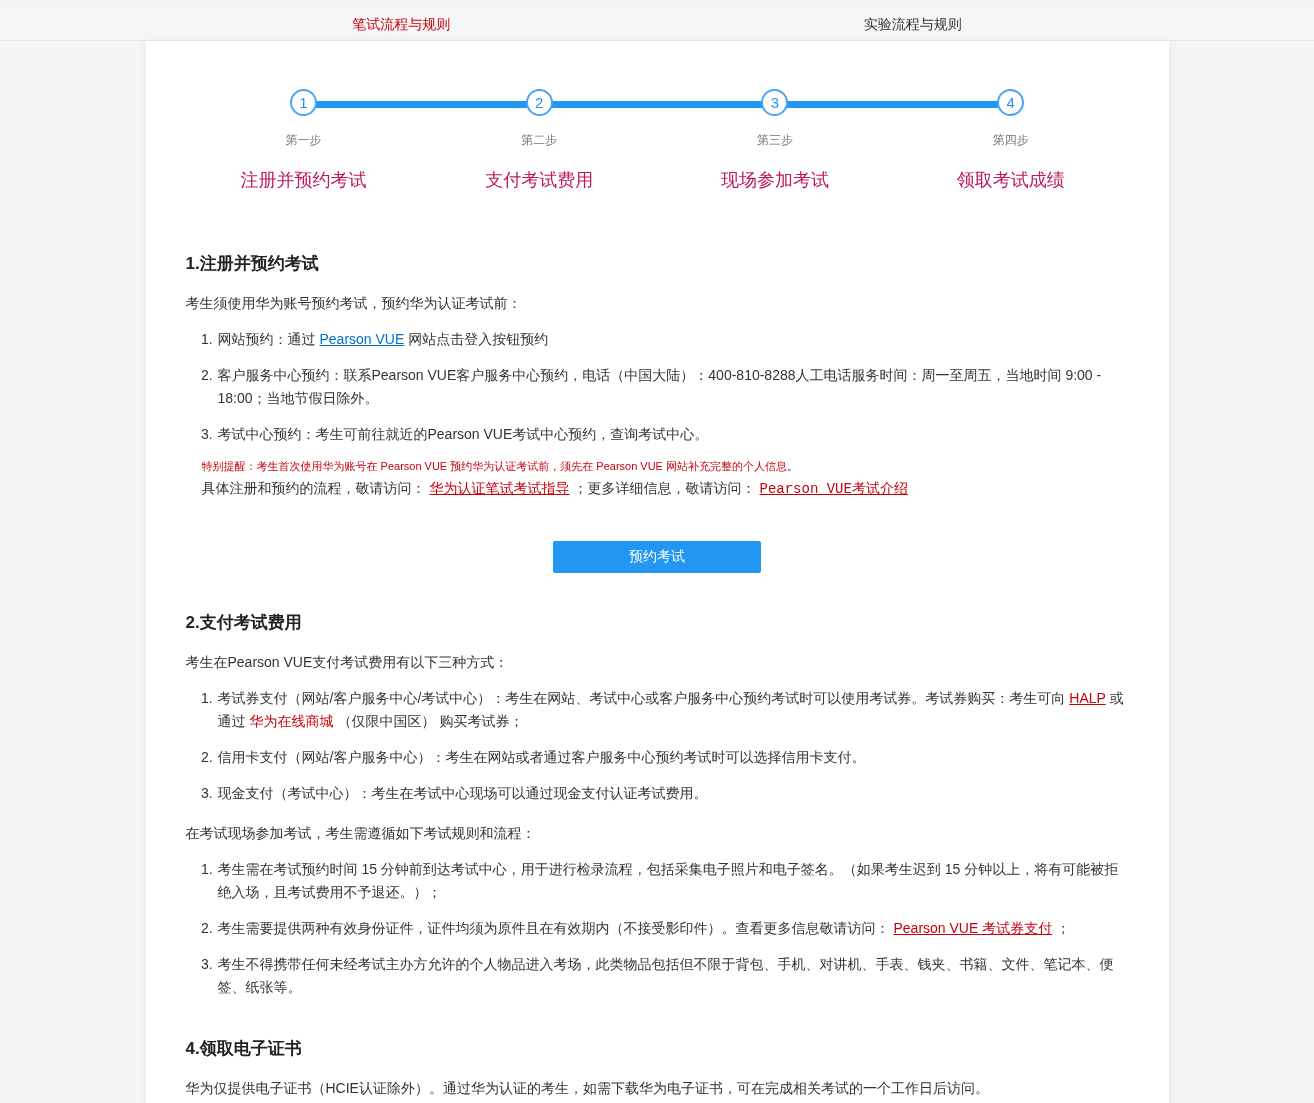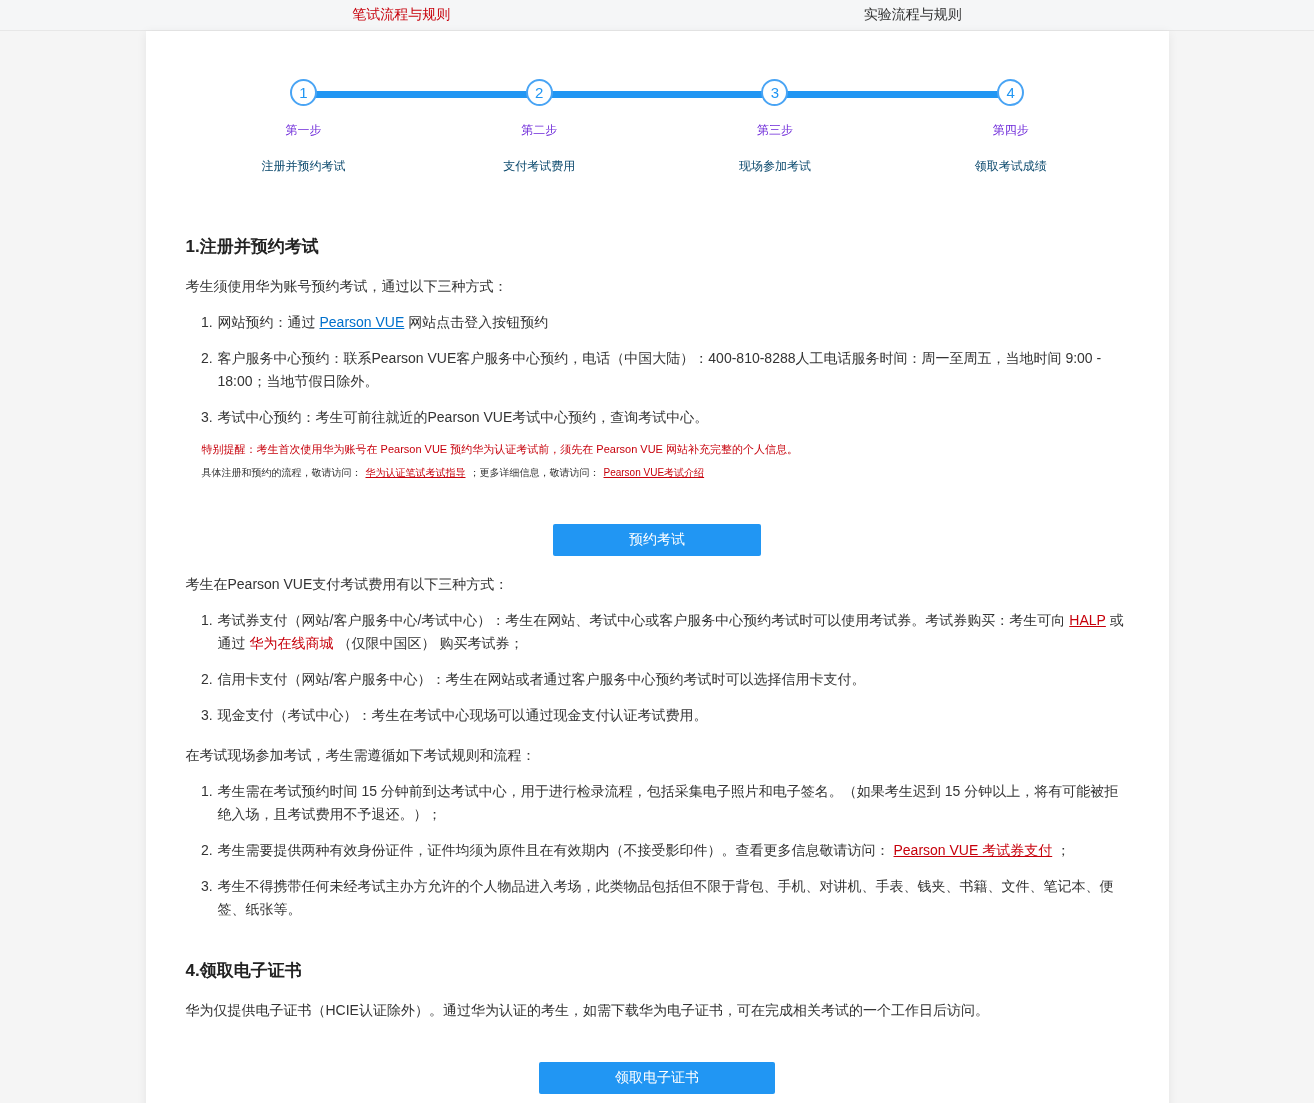--- a/index.html
+++ b/index.html
@@ -12,21 +12,21 @@
   }
 
   
   .tabbar {
     height: 31px;
     background: #f5f6f7;
     border-bottom: 1px solid #e7e7e7;
   }
   .tabbar-inner {
     width: 1023px;
-    margin: 0 auto;
+    margin: 10px auto;
     display: flex;
     height: 100%;
     text-align: right;
   }
   .tab {
     flex: 1;
     display: flex;
     align-items: center;
     justify-content: center;
     font-size: 14px;
@@ -71,22 +71,22 @@
     width: 27px; height: 27px;
     border: 2px solid #49a4f4;
     border-radius: 50%;
     background: #fff;
     color: var(--accent-blue, #2196f3);
     display: flex; align-items: center; justify-content: center;
     font-size: 15px;
     position: relative;
     z-index: 1;
   }
-  .slabel { margin-top: 16px; font-size: 12px; color: #6d28d9; }
-  .stitle { margin-top: 19px; font-size: 12px; color: #0c4a6e; }
+  .slabel { margin-top: 16px; font-size: 12px; color: #737373; }
+  .stitle { margin-top: 19px; font-size: 18px; color: #be185d; }
 
   
   .sec-h {
     font-size: 17px;
     font-weight: bold;
     color: #222;
     margin: 38px 0 0;
   }
   section:first-of-type .sec-h { margin-top: 60px; }
   .intro {
@@ -102,22 +102,23 @@
   }
   .olist li { padding-left: 1px; margin-top: 13px; }
   .notice {
     margin: 9px 0 0 16px;
     color: var(--accent-red, #c7000b);
     font-size: 11px;
     line-height: 23px;
   }
   .follow {
     margin: 0 0 0 16px;
-    font-size: 10px;
-    line-height: 23px;
+    font-size: 14px;
+    line-height: 23px;
+    font-family: Liberation Mono, monospace;
   }
   .blink {
     color: var(--link-blue, #0070cc);
     text-decoration: underline;
     margin: 0 4px;
     cursor: pointer;
   }
   .rlink {
     color: var(--accent-red, #c7000b);
     text-decoration: underline;
@@ -171,36 +172,37 @@
     </div>
     <div class="step">
       <div class="circle">4</div>
       <div class="slabel">第四步</div>
       <div class="stitle">领取考试成绩</div>
     </div>
   </div>
 
   <section>
     <h3 class="sec-h">1.注册并预约考试</h3>
-    <p class="intro">考生须使用华为账号预约考试，通过以下三种方式：</p>
+    <p class="intro">考生须使用华为账号预约考试，预约华为认证考试前：</p>
     <ol class="olist">
       <li>
         <span>网站预约：通过</span><a class="blink">Pearson VUE</a><span>网站点击登入按钮预约</span>
       </li>
       <li>客户服务中心预约：联系Pearson VUE客户服务中心预约，电话（中国大陆）：400-810-8288人工电话服务时间：周一至周五，当地时间 9:00 - 18:00；当地节假日除外。</li>
       <li>考试中心预约：考生可前往就近的Pearson VUE考试中心预约，查询考试中心。</li>
     </ol>
     <div class="notice">特别提醒：考生首次使用华为账号在 Pearson VUE 预约华为认证考试前，须先在 Pearson VUE 网站补充完整的个人信息。</div>
     <div class="follow">
       <span>具体注册和预约的流程，敬请访问：</span><a class="rlink">华为认证笔试考试指导</a><span>；更多详细信息，敬请访问：</span><a class="rlink">Pearson VUE考试介绍</a>
     </div>
     <button class="btn">预约考试</button>
   </section>
 
   <section>
+    <h3 class="sec-h">2.支付考试费用</h3>
     <p class="intro">考生在Pearson VUE支付考试费用有以下三种方式：</p>
     <ol class="olist">
       <li>
         <span>考试券支付（网站/客户服务中心/考试中心）：考生在网站、考试中心或客户服务中心预约考试时可以使用考试券。考试券购买：考生可向</span><a class="rlink">HALP</a><span>或通过</span><a class="rlink no-u">华为在线商城</a><span>（仅限中国区） 购买考试券；</span>
       </li>
       <li>信用卡支付（网站/客户服务中心）：考生在网站或者通过客户服务中心预约考试时可以选择信用卡支付。</li>
       <li>现金支付（考试中心）：考生在考试中心现场可以通过现金支付认证考试费用。</li>
     </ol>
   </section>
 

